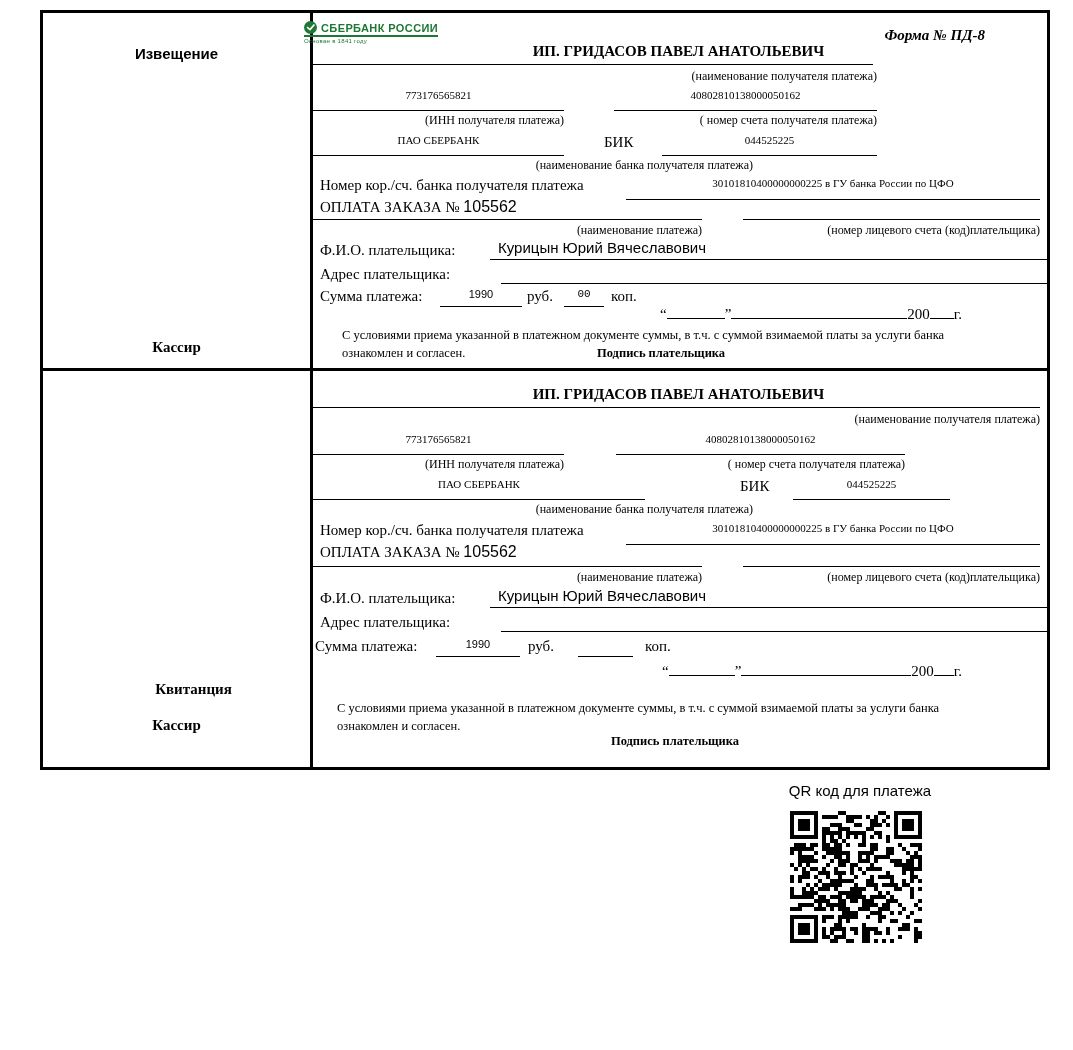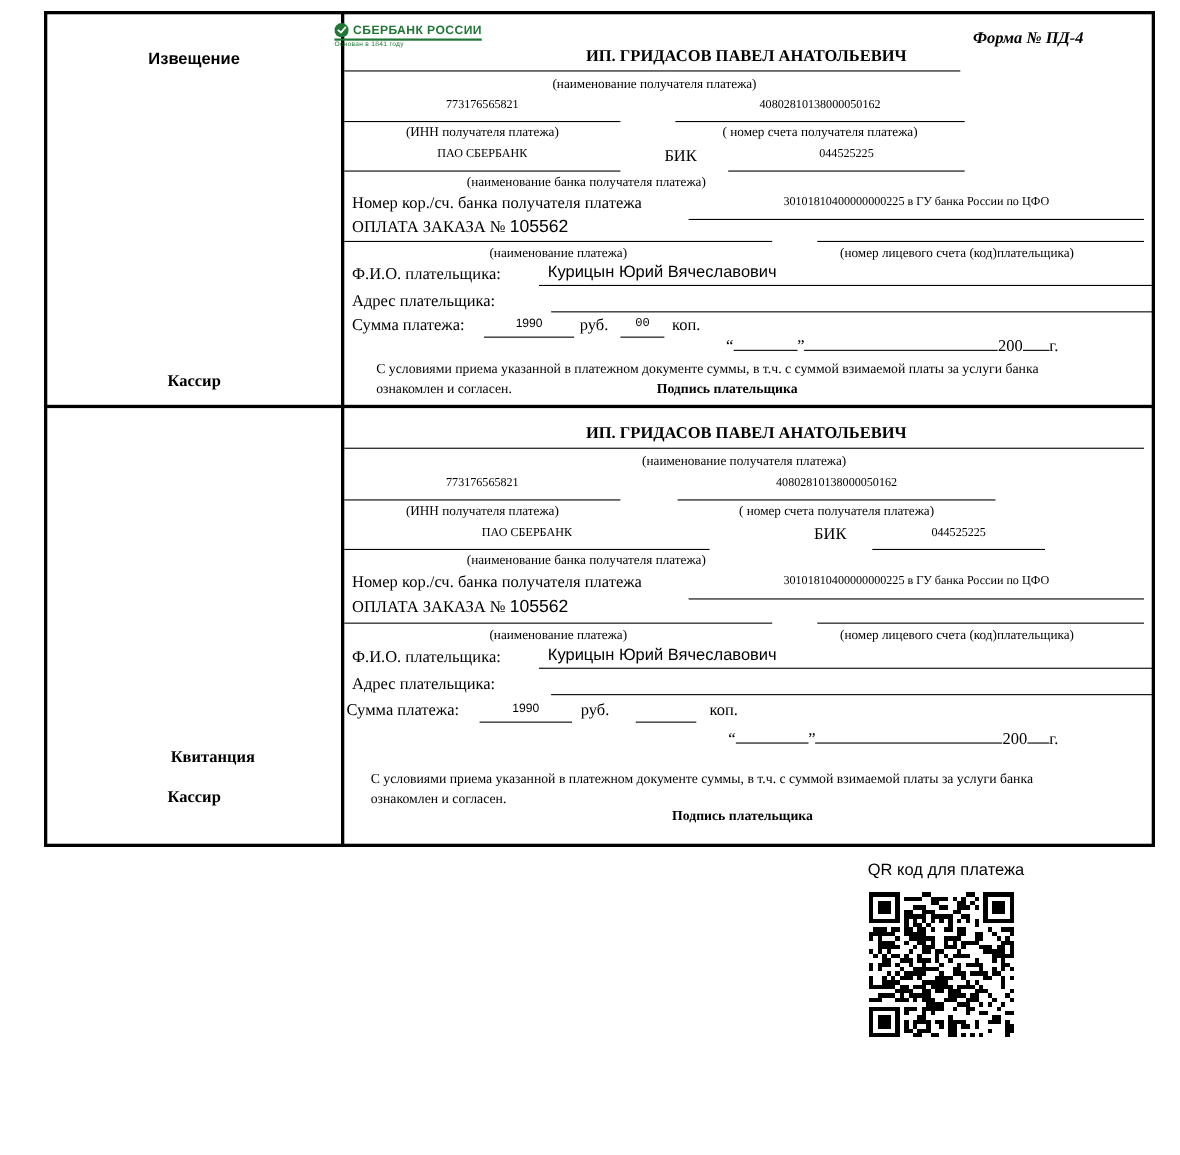--- a/index.html
+++ b/index.html
@@ -6,21 +6,21 @@
   .sheet{position:relative;width:1073px;height:1050px;background:#fff;overflow:hidden;
          font-family:"Liberation Serif","DejaVu Serif",serif;color:#000;}
   .abs{position:absolute;}
   .sans{font-family:"Liberation Sans","DejaVu Sans",sans-serif;}
   .b{font-weight:bold;}
   .i{font-style:italic;}
   .ctr{text-align:center;}
   .rt{text-align:right;}
   .sz15{font-size:15px;line-height:19px;}
   .sz16{font-size:16px;line-height:19px;}
-  .hint{font-size:12px;line-height:15px;}
+  .hint{font-size:12px;line-height:15px;text-align:right;}
   .small{font-size:12.5px;line-height:16px;margin-left:22px;}
   .fld{border-bottom:1px solid #000;text-align:center;font-size:11px;line-height:19px;}
   .fldl{border-bottom:1px solid #000;text-align:left;font-size:15px;line-height:19px;padding-left:8px;}
   .rule{border-bottom:1px solid #000;height:0;}
   .u{display:inline-block;border-bottom:1px solid #000;height:15px;vertical-align:baseline;}
   .bill{border:3px solid #000;background:#fff;}
   .divv{background:#000;}
   .divh{background:#000;}
   .logo-row{display:flex;align-items:center;gap:4px;border-bottom:2px solid #1e7735;padding-bottom:1px;}
   .logo-txt{font-family:"Liberation Sans","DejaVu Sans",sans-serif;font-weight:bold;font-size:11px;letter-spacing:.4px;color:#1e7735;white-space:nowrap;}
@@ -44,21 +44,21 @@
     <div class="logo-row">
       <svg width="13" height="13" viewBox="0 0 13 13">
         <circle cx="6.5" cy="6.5" r="6.5" fill="#1e7735"></circle>
         <path d="M3 6.2 L6 8.6 L10.4 3.4" stroke="#fff" stroke-width="1.6" fill="none"></path>
       </svg>
       <span class="logo-txt">СБЕРБАНК РОССИИ</span>
     </div>
     <div class="logo-tag">Основан в 1841 году</div>
   </div>
 
-  <div class="abs b i sz15 rt" style="left:755px;top:26px;width:230px;">Форма № ПД-4</div>
+  <div class="abs b i sz15 rt" style="left:755px;top:26px;width:230px;">Форма № ПД-8</div>
 
   <div class="abs ctr b sz15" style="left:313px;top:42px;width:731px;">ИП. ГРИДАСОВ ПАВЕЛ АНАТОЛЬЕВИЧ</div>
   <div class="abs rule" style="left:313px;top:64px;width:560px;"></div>
   <div class="abs ctr hint" style="left:313px;top:69px;width:564px;">(наименование получателя платежа)</div>
 
   <div class="abs fld" style="left:313px;top:86px;width:251px;height:24px;">773176565821</div>
   <div class="abs fld" style="left:614px;top:86px;width:263px;height:24px;">40802810138000050162</div>
   <div class="abs ctr hint" style="left:313px;top:113px;width:251px;">(ИНН получателя платежа)</div>
   <div class="abs ctr hint" style="left:614px;top:113px;width:263px;">( номер счета получателя платежа)</div>
 

